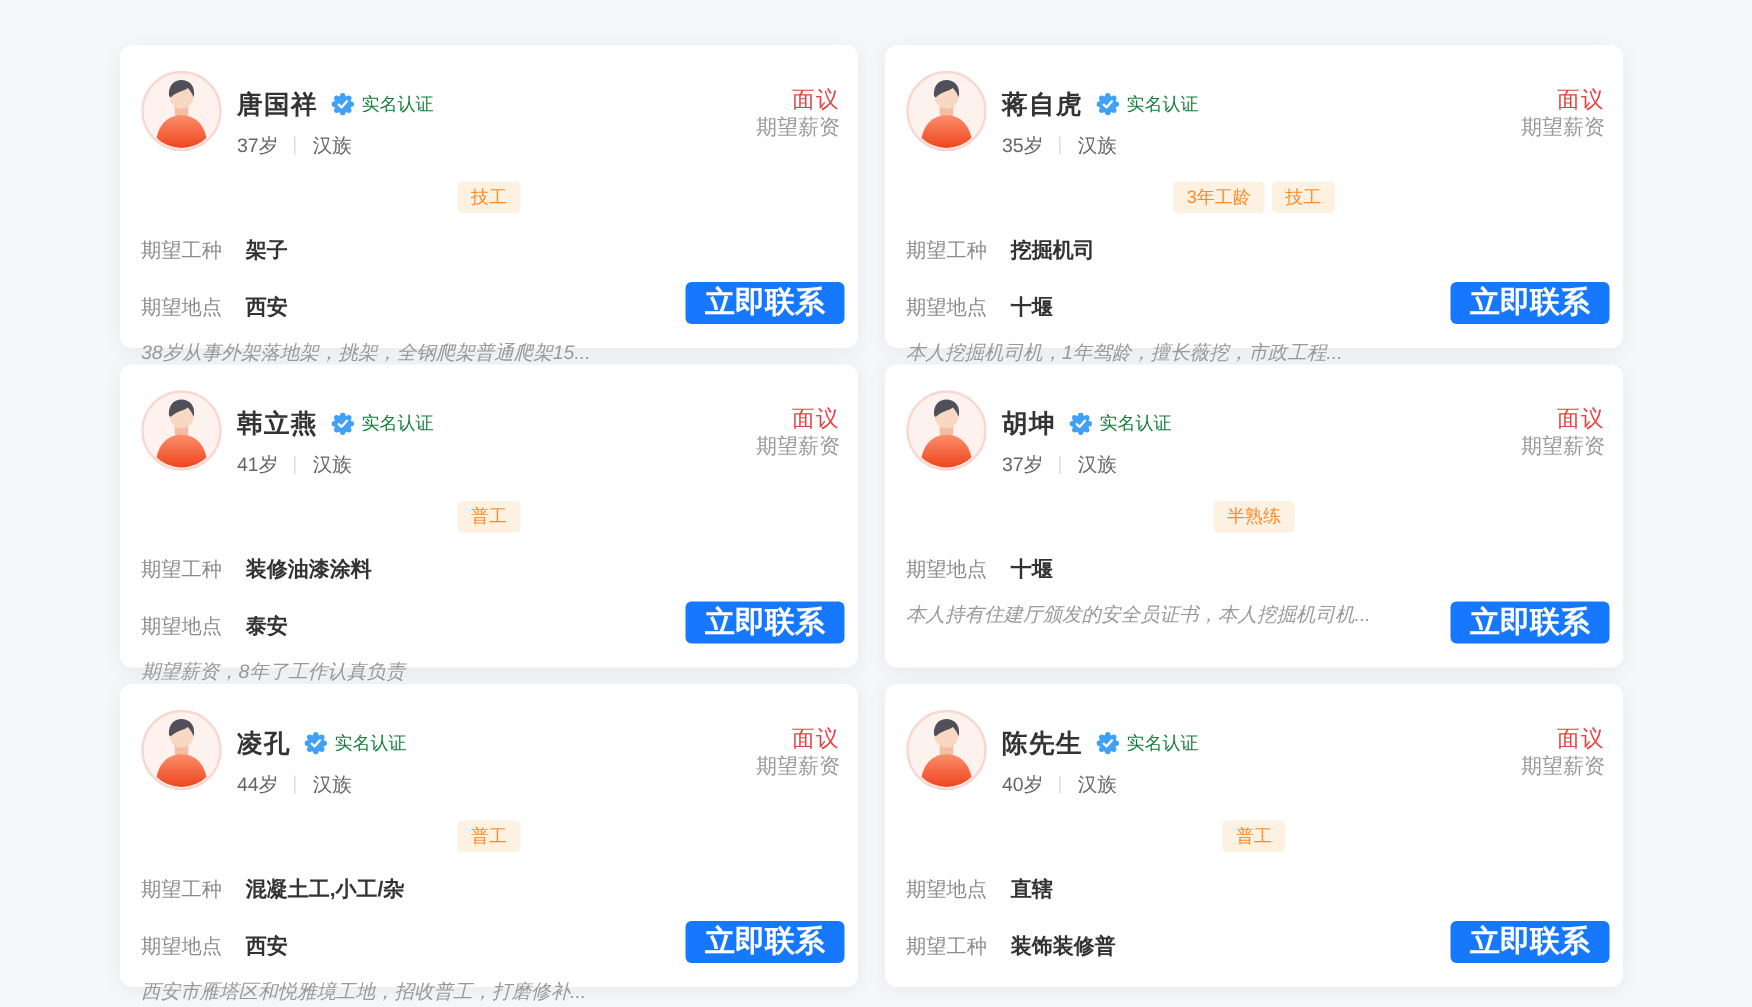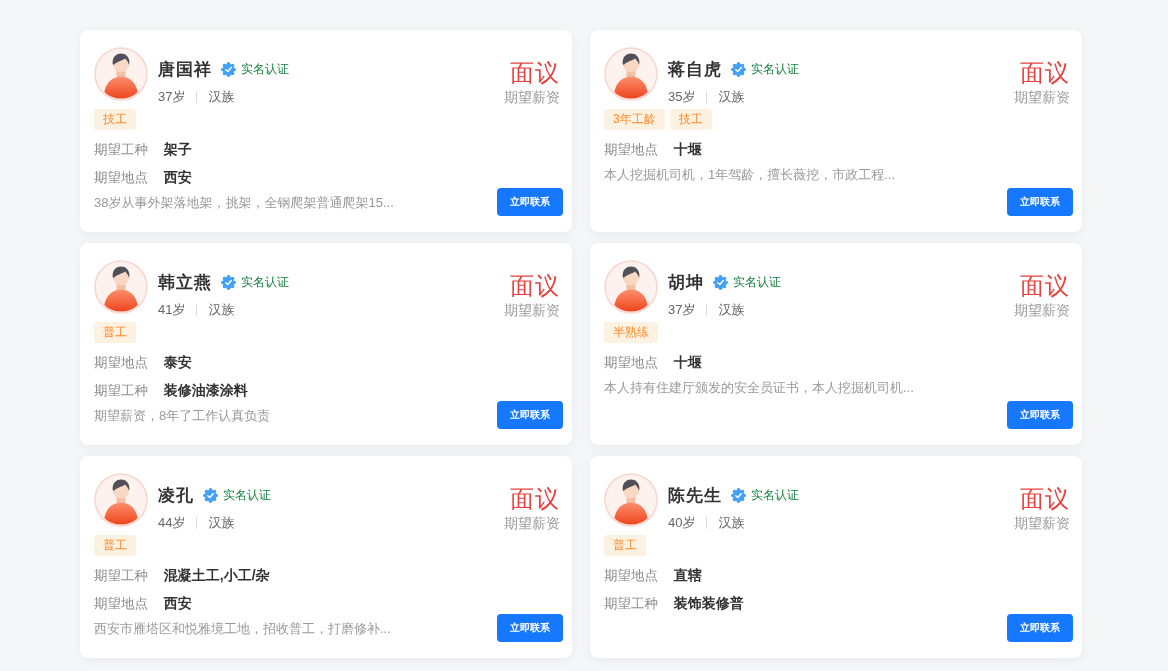--- a/index.html
+++ b/index.html
@@ -29,42 +29,42 @@
   .avatar svg { width:54px; height:54px; display:block; }
   .info { margin-left:10px; padding-top:11px; }
   .name-row { display:flex; align-items:center; }
   .name { font-size:17px; font-weight:700; color:var(--name_color,#333333); letter-spacing:1px; }
   .badge { display:inline-flex; align-items:center; margin-left:9px; }
   .badge svg { width:15px; height:15px; display:block; }
   .badge-text { font-size:12px; color:#15803d; margin-left:5px; }
   .meta-row { margin-top:7px; display:flex; align-items:center; font-size:13px; color:#666666; }
   .meta-divider { width:1px; height:12px; background:#DDDDDD; margin:0 11px; }
   .salary { position:absolute; top:27px; right:12px; text-align:right; }
-  .salary-value { font-size:24px; color:var(--salary_red,#E64340); font-weight:500; letter-spacing:1px; }
+  .salary-value { font-size:15px; color:var(--salary_red,#E64340); font-weight:500; letter-spacing:1px; }
   .salary-label { font-size:14px; color:#999999; margin-top:0; }
-  .tags { margin-top:3px; display:flex; gap:5px; height:21px; }
+  .tags { margin-top:15px; display:flex; gap:5px; height:21px;justify-content:center; }
   .tag {
     background:var(--tag_bg,#FDF1E1);
     color:var(--tag_orange,#FF8A27);
     font-size:12px; line-height:15px;
     padding:3px 9px; border-radius:3px;
     white-space:nowrap;
   }
-  .field { margin-top:11px; font-size:13.5px; line-height:16px; white-space:nowrap; }
+  .field { margin-top:11px; font-size:13.5px; line-height:26px; white-space:nowrap; }
   .field-label { color:var(--label_gray,#8C8C8C); }
   .field-value { color:#333333; font-weight:600; margin-left:12px; font-size:14px; }
   .desc {
     margin-top:8px; font-size:13px; line-height:18px;
     color:var(--desc_gray,#999999);
-    max-width:384px; white-space:nowrap; overflow:hidden;
+    max-width:384px; white-space:nowrap; overflow:hidden;font-style:italic;
   }
   .contact-btn {
     position:absolute; right:9px; bottom:16px;
     background:var(--button_blue,#1677FF);
-    color:#FFFFFF; font-size:10px; font-weight:600;
+    color:#FFFFFF; font-size:20px; font-weight:600;
     border:none; border-radius:4px;
     padding:6px 13px; line-height:16px;
     cursor:pointer;
     font-family:inherit;
   }
 </style>
 </head>
 <body style="--page_bg: #F6F7F9; --card_bg: #FFFFFF; --salary_red: #E64340; --button_blue: #1677FF; --badge_blue: #41A0F8; --tag_orange: #FF8A27; --tag_bg: #FDF1E1; --name_color: #333333; --label_gray: #8C8C8C; --desc_gray: #999999;">
 
 <div class="grid" id="cards-grid">
@@ -189,20 +189,24 @@
     </div>
     <div class="salary">
       <div class="salary-value">面议</div>
       <div class="salary-label">期望薪资</div>
     </div>
     <div class="tags">
         <span class="tag">3年工龄</span>
         <span class="tag">技工</span>
       </div>
     <div class="field">
+      <span class="field-label">期望工种</span>
+      <span class="field-value">挖掘机司</span>
+    </div>
+    <div class="field">
       <span class="field-label">期望地点</span>
       <span class="field-value">十堰</span>
     </div>
     <div class="desc">本人挖掘机司机，1年驾龄，擅长薇挖，市政工程...</div>
     <button class="contact-btn">立即联系</button>
   </div>
 
   <div class="card">
     <div class="header">
       <span class="avatar">
@@ -253,28 +257,28 @@
         </div>
       </div>
     </div>
     <div class="salary">
       <div class="salary-value">面议</div>
       <div class="salary-label">期望薪资</div>
     </div>
     <div class="tags">
         <span class="tag">普工</span>
       </div>
-    <div class="field">
-      <span class="field-label">期望地点</span>
-      <span class="field-value">泰安</span>
-    </div>
     <div class="field">
       <span class="field-label">期望工种</span>
       <span class="field-value">装修油漆涂料</span>
     </div>
+    <div class="field">
+      <span class="field-label">期望地点</span>
+      <span class="field-value">泰安</span>
+    </div>
     <div class="desc">期望薪资，8年了工作认真负责</div>
     <button class="contact-btn">立即联系</button>
   </div>
 
   <div class="card">
     <div class="header">
       <span class="avatar">
         <svg viewBox="0 0 54 54">
           <defs>
             <linearGradient id="avg" x1="0" y1="0" x2="0" y2="1">

